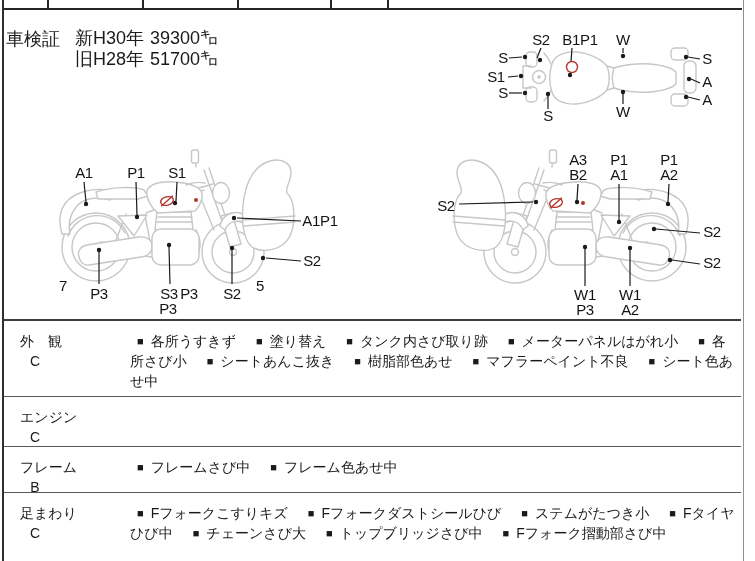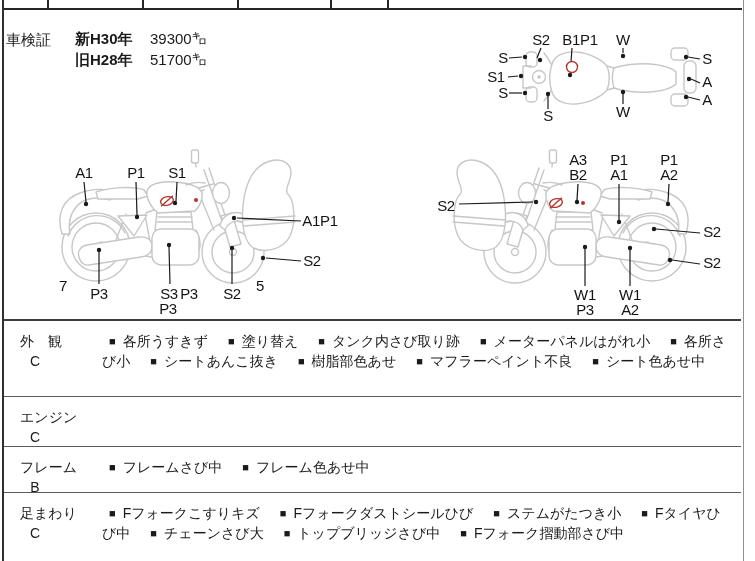--- a/index.html
+++ b/index.html
@@ -4,36 +4,36 @@
 <style>
   html,body{margin:0;padding:0;background:#fff;}
   .sheet{position:relative;width:755px;height:561px;background:#ffffff;overflow:hidden;
          font-family:"Liberation Sans","DejaVu Sans",sans-serif;color:#1a1a1a;}
   .frame{position:absolute;left:2px;top:0;width:739px;height:561px;
          border-left:2px solid #2f2f2f;border-right:1px solid #8f8f8f;pointer-events:none;}
   
   .top-strip{position:absolute;left:2px;top:0;width:740px;height:8px;border-bottom:2px solid #262626;}
   .vdiv{position:absolute;top:0;width:2px;height:8px;background:#262626;}
   
-  .shaken{position:absolute;left:6px;top:28px;font-size:15px;line-height:21px;white-space:nowrap;}
+  .shaken{position:absolute;left:6px;top:28px;font-size:18px;line-height:21px;white-space:nowrap;}
   .sh-label{position:absolute;left:0;top:1px;}
   .sh-rows{margin-left:69px;}
-  .era{display:inline-block;width:75px;font-weight:bold;}
+  .era{display:inline-block;width:75px;}
   
   svg.diagram{position:absolute;left:0;top:0;width:755px;height:320px;}
   .art{stroke:#c7c7c7;stroke-width:1.4;fill:none;stroke-linejoin:round;stroke-linecap:round;}
   .artf{stroke:#c7c7c7;stroke-width:1.4;fill:#ffffff;stroke-linejoin:round;}
   .ptr{stroke:#1a1a1a;stroke-width:1.2;}
   .dot{fill:#1a1a1a;}
   .dlabel{font-family:"Liberation Sans","DejaVu Sans",sans-serif;font-size:15px;fill:#141414;letter-spacing:-0.3px;}
   .redmark{stroke:#b5342c;fill:none;stroke-width:1.4;}
   .redfill{fill:#b5342c;}
   
   .sections{position:absolute;left:2px;top:319px;width:739px;}
-  .sec{box-sizing:border-box;display:flex;padding:10px 4px 0 18px;font-size:14px;line-height:20px;border-top:1px solid #5a5a5a;}
+  .sec{box-sizing:border-box;display:flex;padding:10px 4px 0 18px;font-size:14px;line-height:20px;border-top:1px solid #5a5a5a;gap:28px;}
   .sec.first{border-top:2px solid #3d3d3d;}
   .sec-left{width:82px;flex:none;}
   .sec-grade{width:30px;text-align:center;}
   .sec-items{flex:1;padding-right:2px;}
   .it{margin-right:13px;margin-left:7px;}
   .sq{font-size:11px;margin-right:7px;vertical-align:1px;}
 </style>
 </head>
 <body>
 

